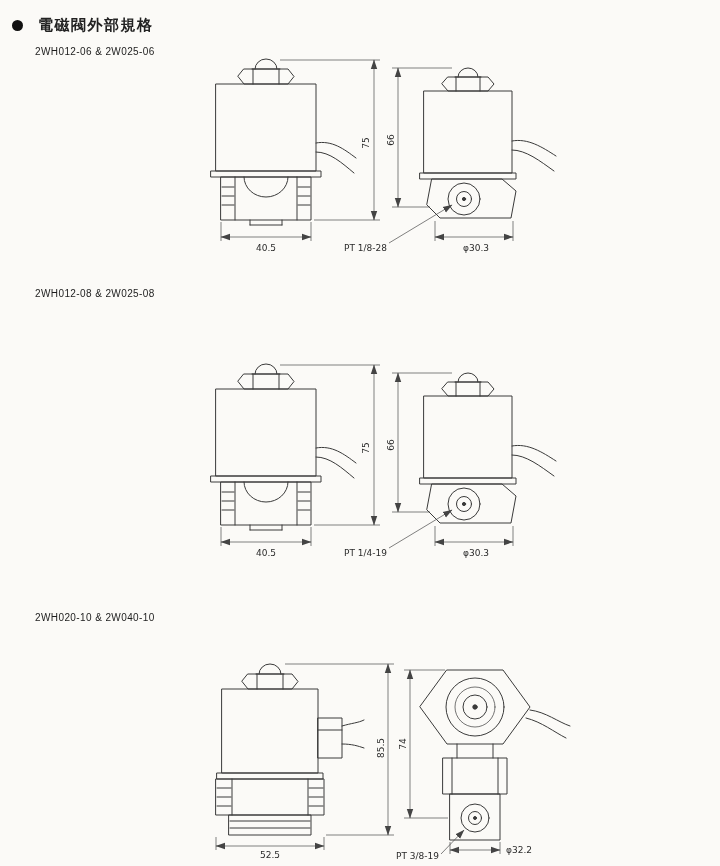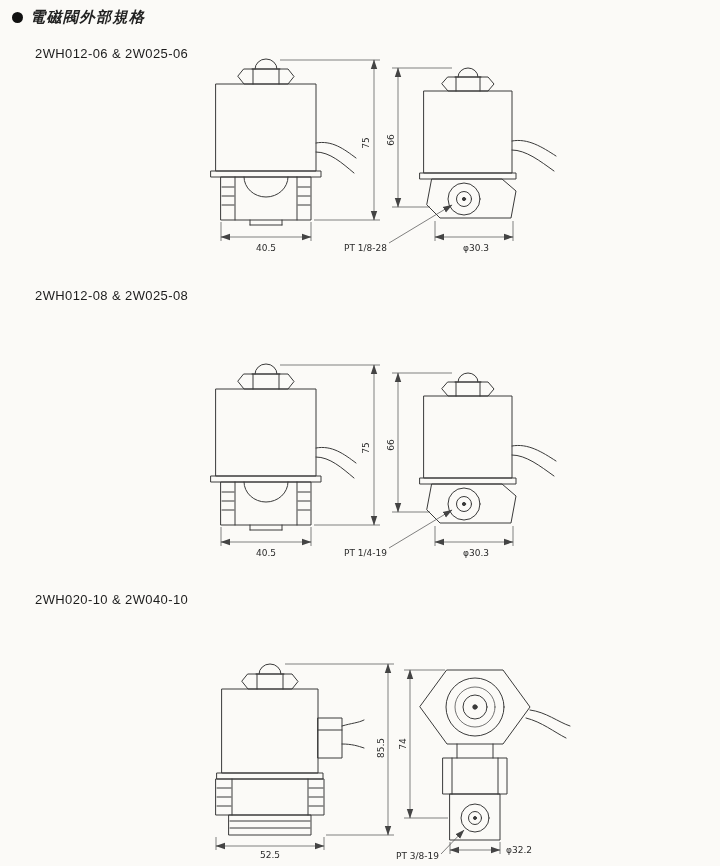--- a/index.html
+++ b/index.html
@@ -1,22 +1,22 @@
 <!DOCTYPE html>
 <html><head>
 <meta charset="utf-8">
 <style>
   html,body{margin:0;padding:0;background:#fbfaf7;}
   .page{position:relative;width:720px;height:866px;background:#fbfaf7;overflow:hidden;
         font-family:"Liberation Sans","DejaVu Sans",sans-serif;color:#222;}
   .title-row{position:absolute;top:8px;left:12px;display:flex;align-items:center;gap:7px;}
   .bullet{width:11px;height:11px;border-radius:50%;background:#111;flex:0 0 auto;}
-  .title{font-size:15px;font-weight:bold;margin:0;letter-spacing:1.5px;font-style:italic;}
-  .spec-label{position:absolute;left:35px;font-size:13px;color:#1c1c1c;letter-spacing:.4px;}
-  .lbl1{top:46px}.lbl2{top:288px}.lbl3{top:592px}
+  .title{font-size:15px;font-weight:bold;margin:8px;letter-spacing:1.5px;}
+  .spec-label{position:absolute;left:35px;font-size:10px;color:#1c1c1c;letter-spacing:.4px;}
+  .lbl1{top:46px}.lbl2{top:288px}.lbl3{top:612px}
   .drawing{position:absolute;left:0;}
   .d1{top:55px}.d2{top:360px}.d3{top:660px}
   .ln{fill:none;stroke:#3a3a3a;stroke-width:1;stroke-linecap:round;stroke-linejoin:round;}
   .dim line{stroke:#4a4a4a;stroke-width:.7;fill:none;}
   svg text{font-family:"DejaVu Sans",sans-serif;font-size:9px;fill:#2a2a2a;}
 </style>
 </head>
 <body>
 
 <div class="page">

